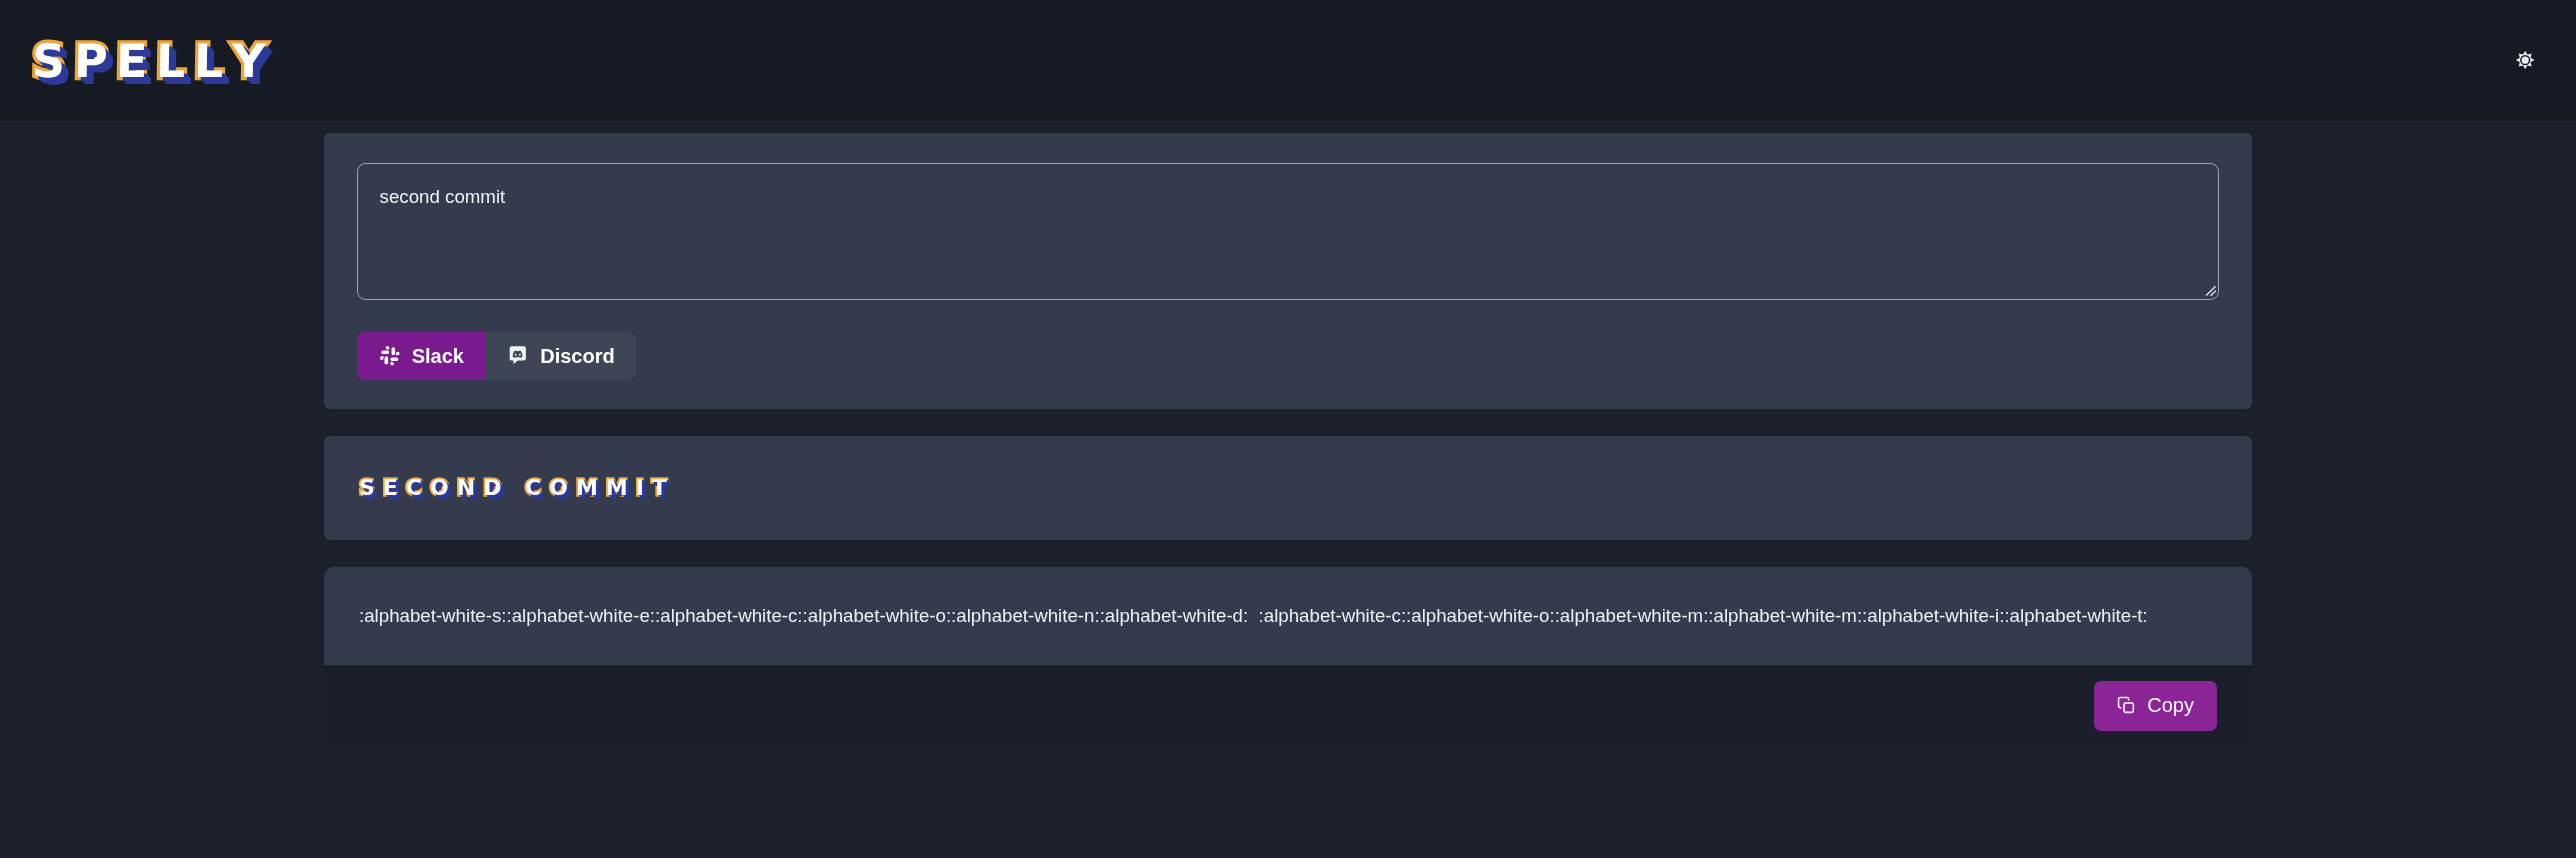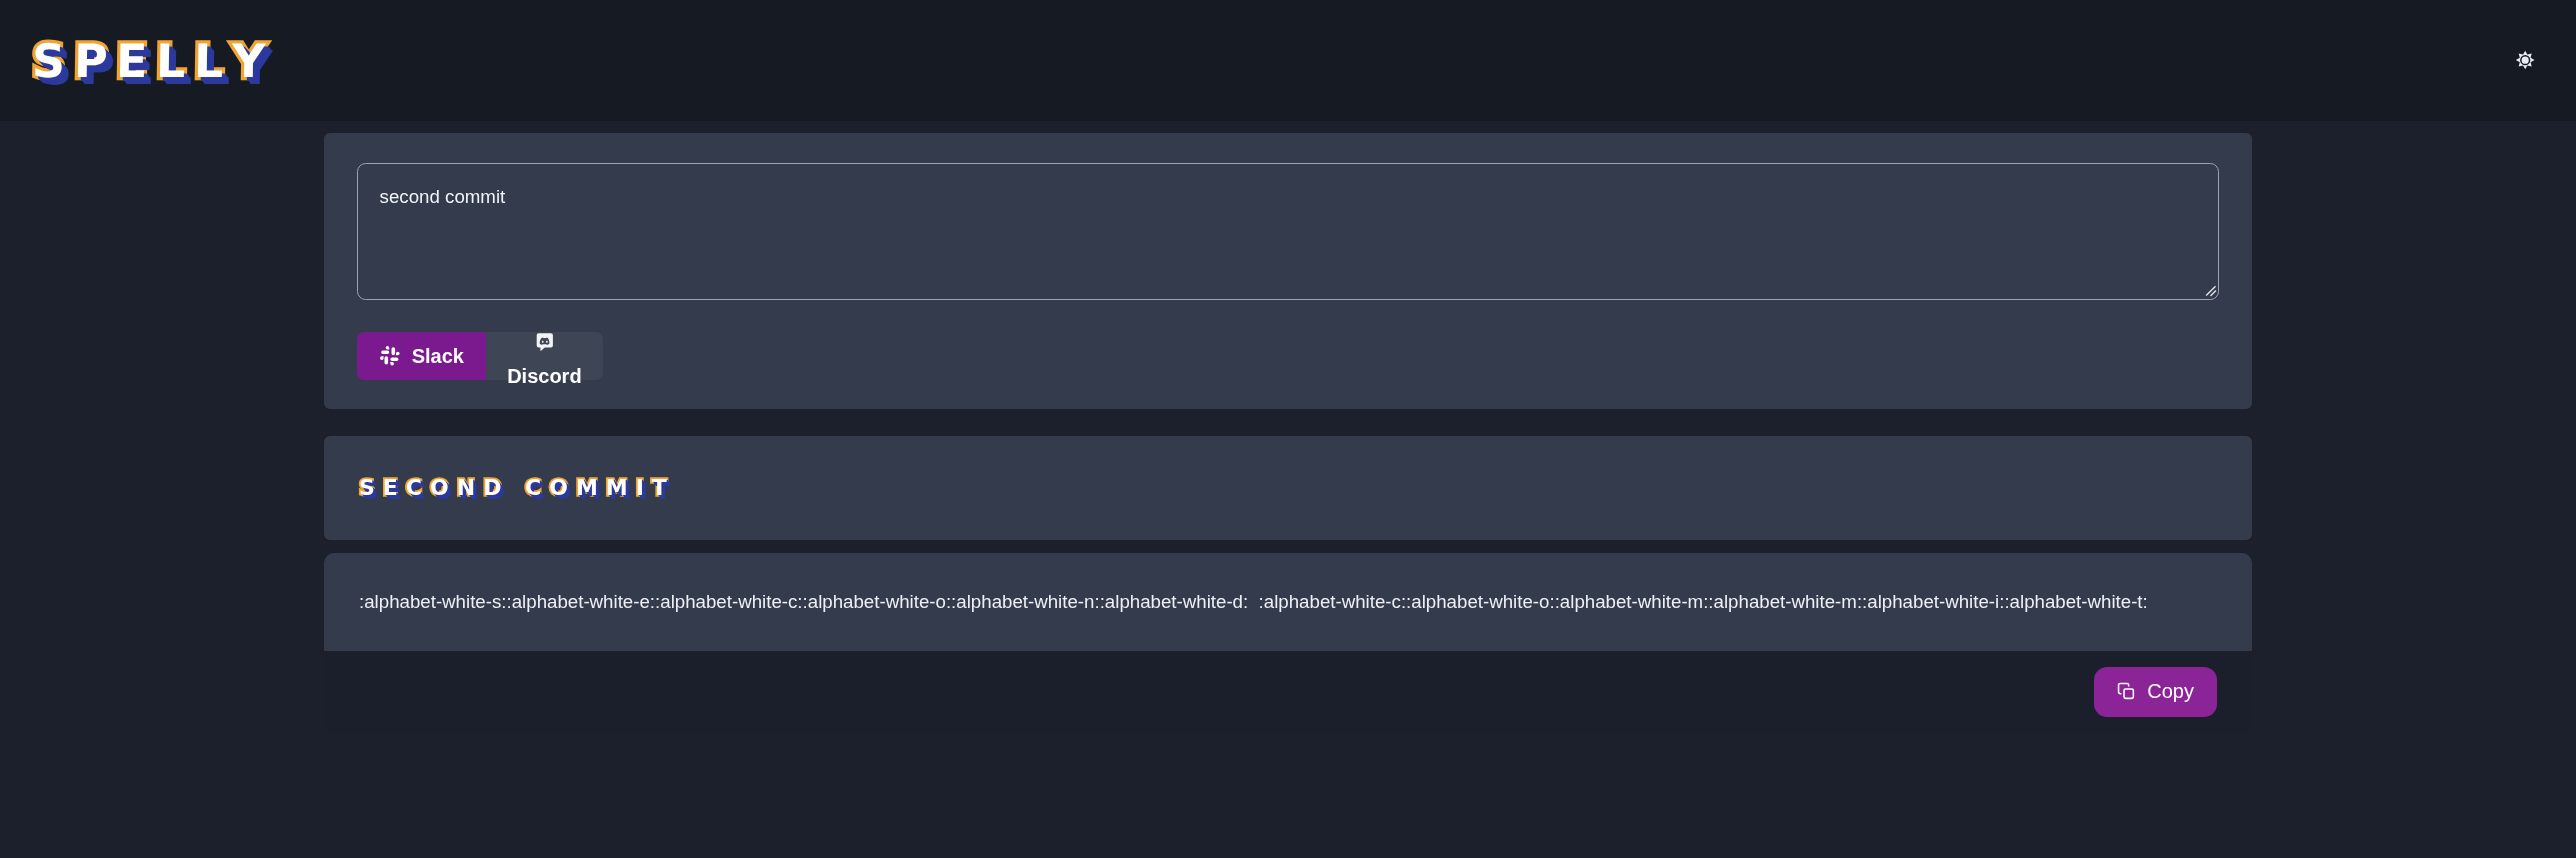--- a/index.html
+++ b/index.html
@@ -107,21 +107,21 @@
     height: 48px;
     padding: 0 21.6px;
     border: none;
     font-family: "Liberation Sans", sans-serif;
     font-size: 20px;
     font-weight: 700;
     color: #ffffff;
     cursor: pointer;
   }
   .seg-btn.first { border-radius: 7.2px 0 0 7.2px; }
-  .seg-btn.last  { border-radius: 0 7.2px 7.2px 0; flex-direction: column; }
+  .seg-btn.last  { border-radius: 0 7.2px 7.2px 0; }
   .seg-btn.active { background: #7b1a8e; }
   .seg-btn.inactive { background: #3e4656; }
   .seg-btn svg { display: block; flex: none; }
 
   
   .preview-card {
     margin-top: 26.6px;
     height: 104px;
     display: flex;
     align-items: center;
@@ -137,21 +137,21 @@
     paint-order: stroke fill;
     text-shadow:
       1.4px 1.4px 0 #2c3a9c, 2.2px 2.2px 0 #2c3a9c,
       2.9px 2.9px 0 #2c3a9c, 3.6px 3.6px 0 #2c3a9c;
     letter-spacing: 8px;
     white-space: pre;
   }
 
   
   .output-card {
-    margin-top: 13px;
+    margin-top: 27px;
     border-radius: 10px;
     overflow: hidden;
   }
   .output-body {
     background: #333b4d;
     padding: 32px 35px 32px 35px;
   }
   .output-text {
     color: #eef0f5;
     font-family: "Liberation Sans", sans-serif;
@@ -168,21 +168,21 @@
     justify-content: flex-end;
   }
   .copy-btn {
     display: flex;
     align-items: center;
     gap: 11.5px;
     height: 50px;
     padding: 0 23px;
     background: #8b2497;
     border: none;
-    border-radius: 13px;
+    border-radius: 7px;
     color: #ffffff;
     font-family: "Liberation Sans", sans-serif;
     font-size: 20px;
     font-weight: 500;
     cursor: pointer;
   }
   .copy-btn svg { display: block; flex: none; }
 </style>
 </head>
 <body>

